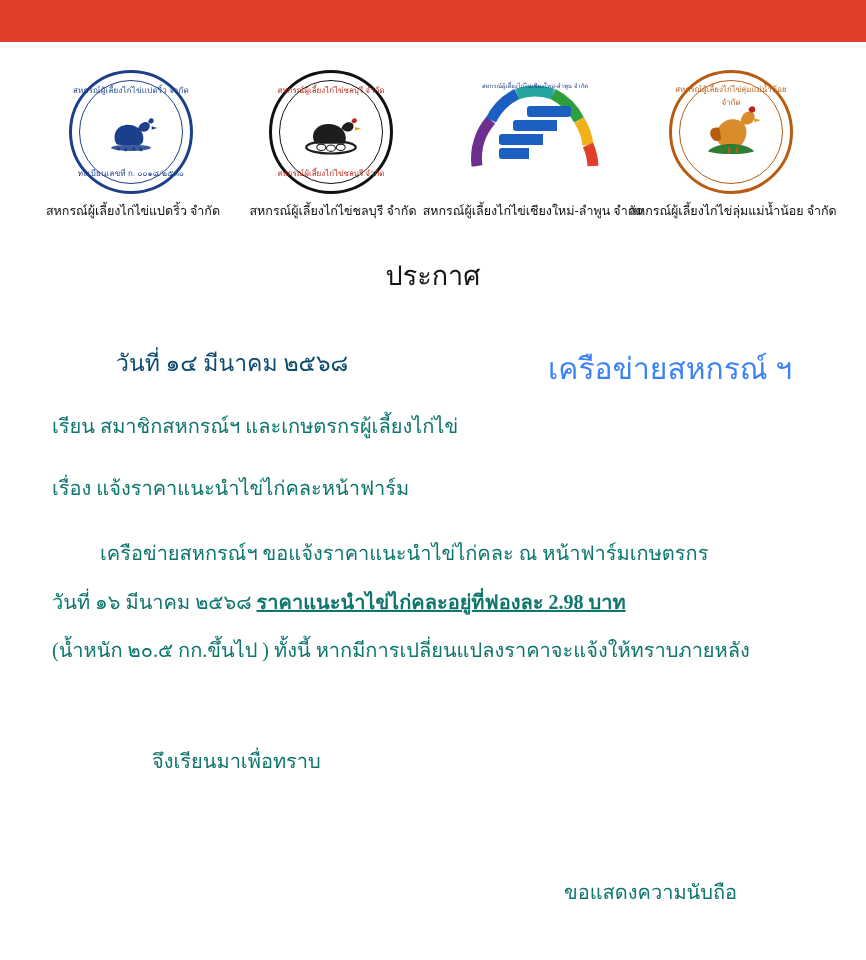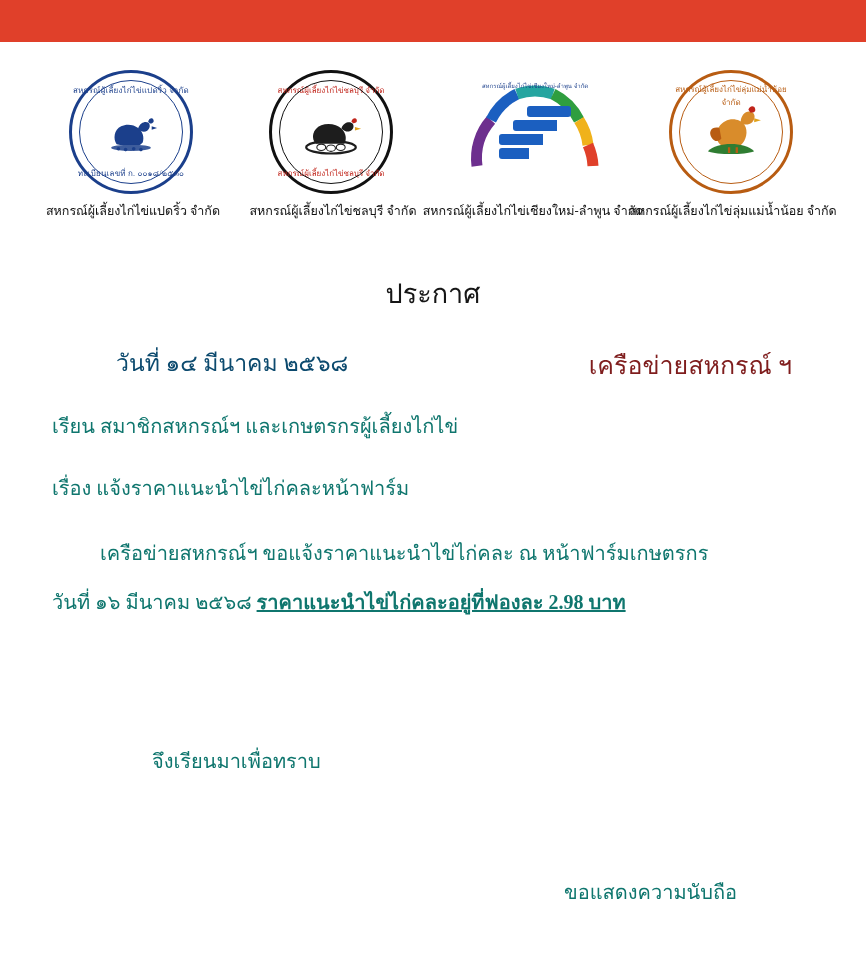--- a/index.html
+++ b/index.html
@@ -175,21 +175,21 @@
     left: 50%;
     top: 50%;
     transform: translate(-50%,-52%);
     width: 62px;
     height: 56px;
   }
 
   
   .title {
     position: absolute;
-    top: 230px;
+    top: 212px;
     left: 0;
     width: 866px;
     text-align: center;
     font-size: 27px;
     color: #161616;
   }
   .meta-row {
     position: absolute;
     top: 303px;
     left: 0;
@@ -200,22 +200,22 @@
     position: absolute;
     left: 116px;
     top: 0;
     font-size: 23px;
     color: #0c4a6e;
   }
   .meta-org {
     position: absolute;
     right: 74px;
     top: 0;
-    font-size: 25px;
-    color: #7f1d1d;
+    font-size: 30px;
+    color: #3b82f6;
   }
   .line {
     position: absolute;
     left: 52px;
     font-size: 20px;
     color: #0f766e;
     white-space: nowrap;
   }
   .l-to      { top: 368px; }
   .l-subject { top: 430px; }
@@ -338,18 +338,19 @@
 
     <div class="line l-to">เรียน  สมาชิกสหกรณ์ฯ และเกษตรกรผู้เลี้ยงไก่ไข่</div>
     <div class="line l-p1">เครือข่ายสหกรณ์ฯ ขอแจ้งราคาแนะนำไข่ไก่คละ ณ หน้าฟาร์มเกษตรกร</div>
 
     <div class="line l-subject">เรื่อง  แจ้งราคาแนะนำไข่ไก่คละหน้าฟาร์ม</div>
 
     <div class="line l-p2">
       <span>วันที่ ๑๖ มีนาคม ๒๕๖๘ </span><span class="underline-bold">ราคาแนะนำไข่ไก่คละอยู่ที่ฟองละ 2.98 บาท</span>
     </div>
 
+    <div class="line l-p3">(น้ำหนัก ๒๐.๕ กก.ขึ้นไป )  ทั้งนี้ หากมีการเปลี่ยนแปลงราคาจะแจ้งให้ทราบภายหลัง</div>
 
     <div class="line l-close">จึงเรียนมาเพื่อทราบ</div>
     <div class="line l-sign">ขอแสดงความนับถือ</div>
 
   </div>
 </div>
 
 </body></html>

